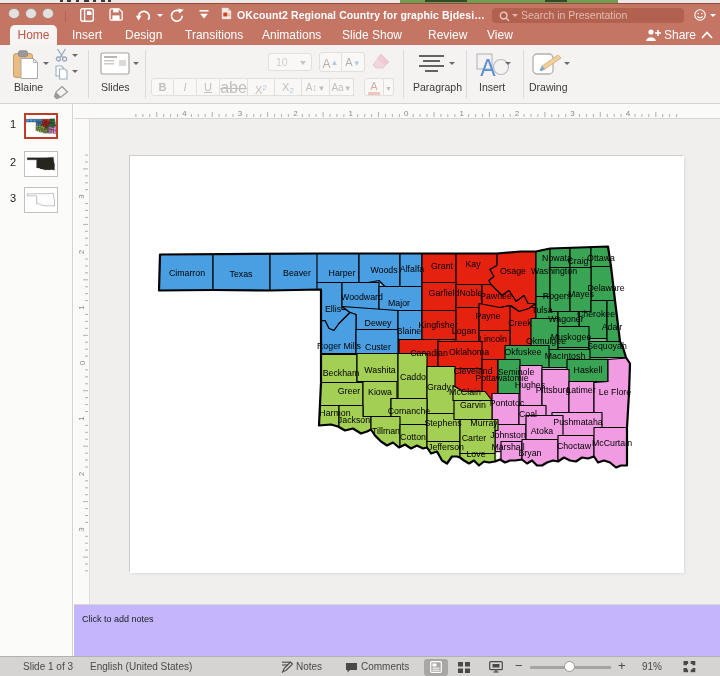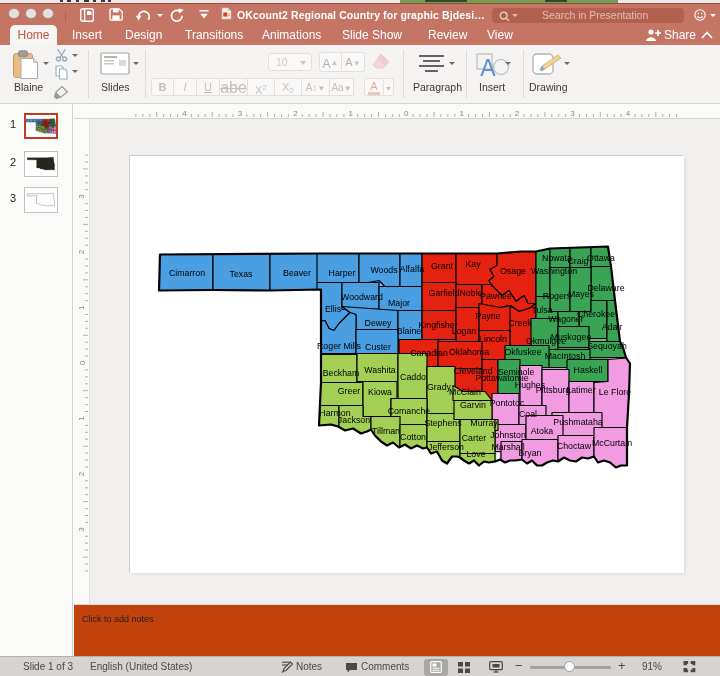--- a/index.html
+++ b/index.html
@@ -10,21 +10,21 @@
 #sliver i{position:absolute;top:0;height:2px;background:#3a3a3a;}
 #sliver .d2{position:absolute;left:425px;top:0;width:42px;height:2px;background:#2f4d2a;}
 #sliver .d3{position:absolute;left:545px;top:0;width:22px;height:2px;background:#2f4d2a;}
 
 #titlebar{left:0;top:3px;width:720px;height:21px;background:#c57564;border-top:1px solid #9c4938;}
 .tl{position:absolute;top:3.5px;width:11.5px;height:11.5px;border-radius:50%;background:#e3e1df;border:1px solid #ac8276;}
 #tbsep{position:absolute;left:65px;top:7px;width:1px;height:11px;background:#b26353;}
 .ticon{position:absolute;top:4px;color:#fff;}
 #title{position:absolute;left:237px;top:5px;color:#fff;font-size:10.5px;font-weight:bold;letter-spacing:.1px;text-align:center;}
 #searchbox{position:absolute;left:492px;top:4px;width:192px;height:15px;background:#b3614f;border-radius:4px;color:#e3bcb2;font-size:10.5px;line-height:15px;}
-#searchbox .stxt{position:absolute;left:50px;top:0;}
+#searchbox .stxt{position:absolute;left:29px;top:0;}
 
 #tabs{left:0;top:24px;width:720px;height:21px;background:#c57564;font-size:12px;color:#fff;}
 #tabs .t{position:absolute;top:3.5px;}
 #hometab{position:absolute;left:10px;top:1px;width:47px;height:20px;background:#f7f5f3;border-radius:5px 5px 0 0;color:#bc5744;text-align:center;line-height:20px;}
 
 #ribbon{left:0;top:45px;width:720px;height:59px;background:#f5f3f1;border-bottom:1px solid #d5d2cf;}
 .rlabel{position:absolute;font-size:10.5px;color:#3a3a38;top:36px;}
 .rsep{position:absolute;top:5px;width:1px;height:48px;background:#dddad7;}
 .combo{position:absolute;height:20px;background:#fff;border:1px solid #c8c5c2;border-radius:3px;color:#999;font-size:10.5px;}
 .combo .arr{position:absolute;right:5px;top:7px;width:0;height:0;border-left:3.5px solid transparent;border-right:3.5px solid transparent;border-top:4px solid #8a8886;}
@@ -37,21 +37,21 @@
 #thumbs{left:0;top:104px;width:73px;height:552px;background:#fbfbfa;border-right:1px solid #d4d2cf;}
 .tnum{position:absolute;font-size:11px;color:#1d1d1c;left:10px;}
 .tbox{position:absolute;left:24px;width:34px;height:26px;background:#fff;border:1px solid #c2c0bd;}
 #tbox1{border:2px solid #c03c22;}
 
 #vruler{left:74px;top:119px;width:16px;height:485px;background:#fafaf8;border-right:1px solid #e0ddda;}
 
 #editarea{left:90px;top:119px;width:630px;height:485px;background:#f0efed;}
 #canvas{position:absolute;left:39px;top:35.5px;width:554px;height:417px;background:#fff;border:1px solid #cfcdca;box-shadow:1.5px 1.5px 3px rgba(0,0,0,.12);}
 
-#notes{left:74px;top:604px;width:646px;height:52px;background:#c2410c;border-top:1px solid #d8d6d3;}
+#notes{left:74px;top:604px;width:646px;height:52px;background:#c4b5fd;border-top:1px solid #d8d6d3;}
 #notes .nt{position:absolute;left:8px;top:9px;font-size:9px;color:#222;}
 #notesleft{left:0;top:604px;width:73px;height:52px;background:#fbfbfa;border-right:1px solid #d4d2cf;}
 
 #status{left:0;top:656px;width:720px;height:20px;background:#d6d4d2;border-top:1px solid #b3b1ae;font-size:10px;color:#4a4947;}
 #status span{position:absolute;top:4px;}
 </style></head>
 <body>
 <div id="app">
 <div id="sliver" class="abs">
       <div class="g"></div>

